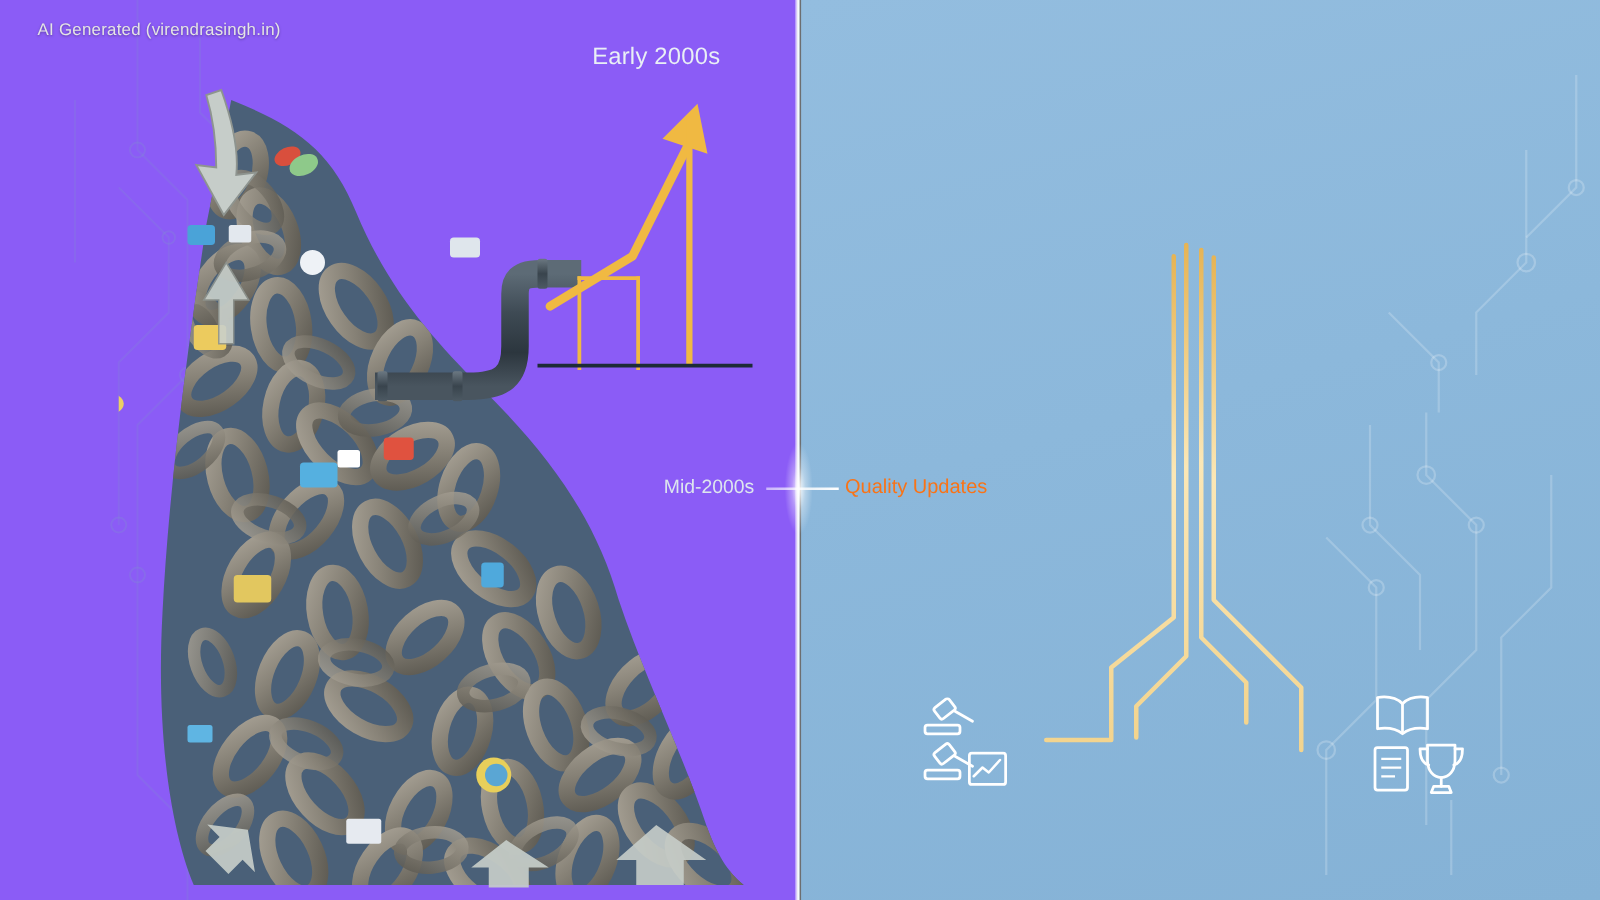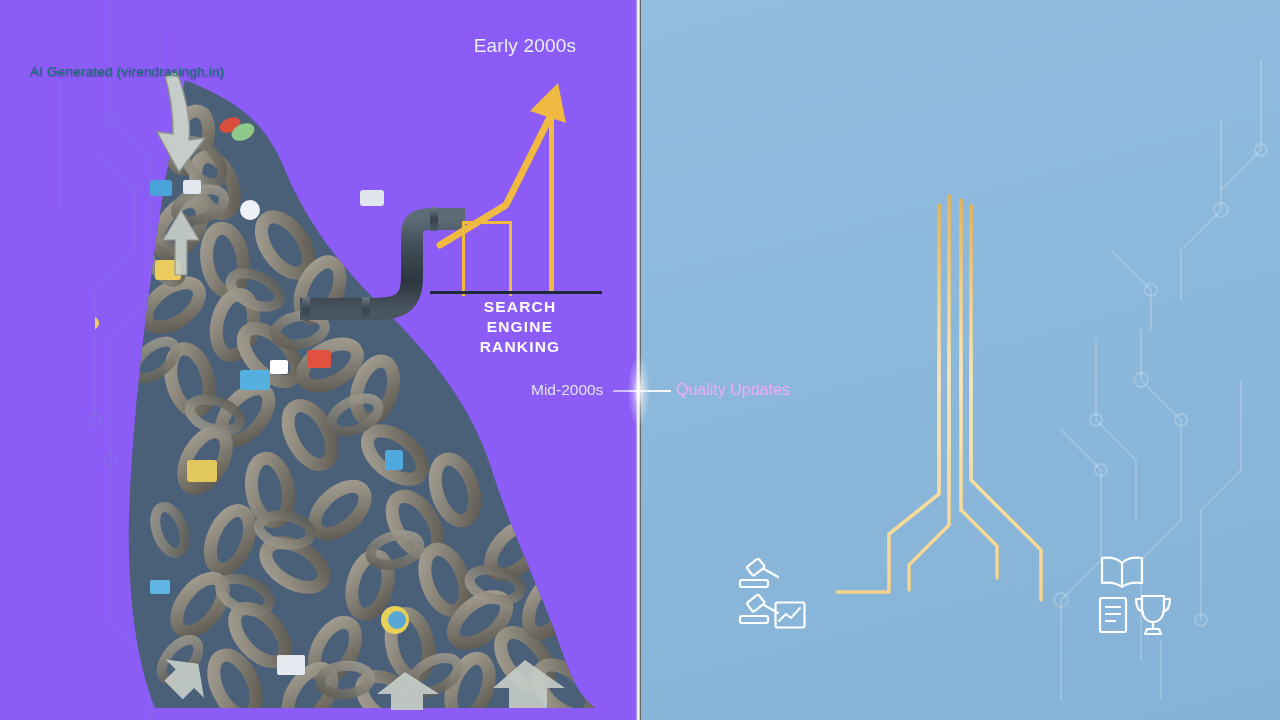--- a/index.html
+++ b/index.html
@@ -18,43 +18,43 @@
 
   #divider{position:absolute;left:636px;top:0;width:5px;height:720px;
       background:linear-gradient(to right,rgba(255,255,255,.25),#ffffff 45%,#f2f8ff 60%,rgba(255,255,255,.2));}
   #divider-glow{position:absolute;left:628px;top:355px;width:22px;height:72px;
       background:radial-gradient(ellipse at center,rgba(255,255,255,.95) 0%,rgba(255,255,255,.35) 35%,rgba(255,255,255,0) 72%);}
 
   
   .circuit{position:absolute;inset:0;pointer-events:none;}
 
   
-  #watermark{position:absolute;left:30px;top:16px;color:#0f766e;font-size:13.5px;
-      letter-spacing:.2px;text-shadow:0 1px 2px rgba(0,0,0,.35);margin-top:48px;}
+  #watermark{position:absolute;left:30px;top:16px;color:#e5e5e5;font-size:13.5px;
+      letter-spacing:.2px;text-shadow:0 1px 2px rgba(0,0,0,.35);}
 
   
   #chain-pile{position:absolute;left:95px;top:60px;width:520px;height:660px;}
 
   
   #pipe{position:absolute;left:300px;top:205px;width:170px;height:125px;}
 
   
   #left-chart{position:absolute;left:430px;top:35px;width:190px;height:320px;}
   #left-chart-title{position:absolute;left:0;top:0;width:190px;text-align:center;
       color:#e9eff5;font-size:19px;letter-spacing:.2px;}
   #left-axis{position:absolute;left:0;top:256px;width:172px;height:3px;background:#1d2b38;}
   #left-bar-outline{position:absolute;left:32px;top:186px;width:44px;height:72px;
       border:3.5px solid #f0b942;border-bottom:none;background:transparent;}
   #left-bar-tall{position:absolute;left:119px;top:58px;width:4.5px;height:200px;background:#f0b942;}
   #left-chart-caption{position:absolute;left:0;top:262px;width:180px;text-align:center;
       color:#ffffff;font-size:15.5px;font-weight:700;letter-spacing:1.2px;line-height:20px;}
 
   
   #mid-left-label{position:absolute;left:531px;top:381px;color:#dde6ee;font-size:15.5px;text-align:center;}
-  #mid-right-label{position:absolute;left:676px;top:381px;color:#f0abfc;font-size:16px;}
+  #mid-right-label{position:absolute;left:676px;top:381px;color:#f97316;font-size:16px;}
   #connector-line{position:absolute;left:613px;top:390px;width:58px;height:2px;
       background:linear-gradient(to right,rgba(255,255,255,.55),#ffffff);}
 
   
   .icon-white{position:absolute;}
 </style>
 </head>
 <body>
 
 <div id="stage">
@@ -229,25 +229,20 @@
 
       <svg width="190" height="270" viewBox="0 0 190 270" style="position:absolute;left:0;top:18px;">
         <path d="M10 192 L76 152 L122 60" stroke="#f0b942" stroke-width="7" fill="none" stroke-linecap="round" stroke-linejoin="round"></path>
         <path d="M128 30 L136 70 L100 58 Z" fill="#f0b942"></path>
       </svg>
 
       <div id="left-bar-outline"></div>
       <div id="left-bar-tall"></div>
       <div id="left-axis"></div>
 
-      <div id="left-chart-caption">
-        <div>SEARCH</div>
-        <div>ENGINE</div>
-        <div>RANKING</div>
-      </div>
     </div>
   </div>
 
   <div class="panel" id="right-panel">
 
     <svg class="circuit" width="639" height="720" viewBox="0 0 639 720">
       <g stroke="#ffffff" stroke-opacity="0.2" fill="none" stroke-width="1.8">
         <path d="M500 330 V380 L540 420 V520 L500 560 V660"></path>
         <path d="M455 340 V420 L495 460 V520"></path>
         <path d="M540 300 V250 L580 210 V120"></path>

